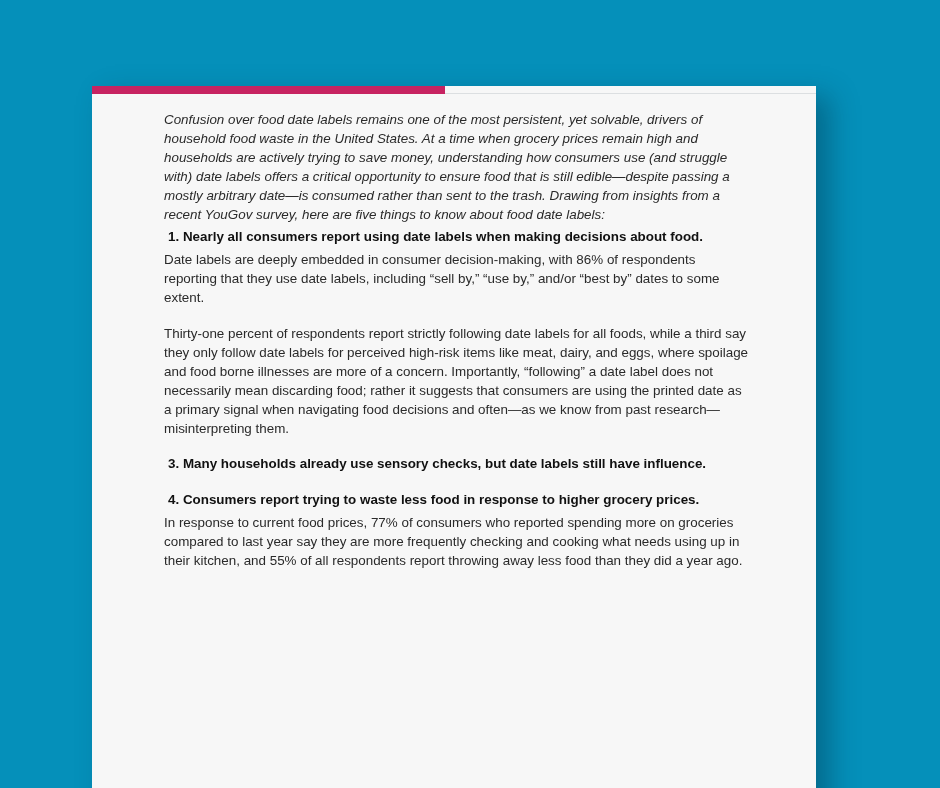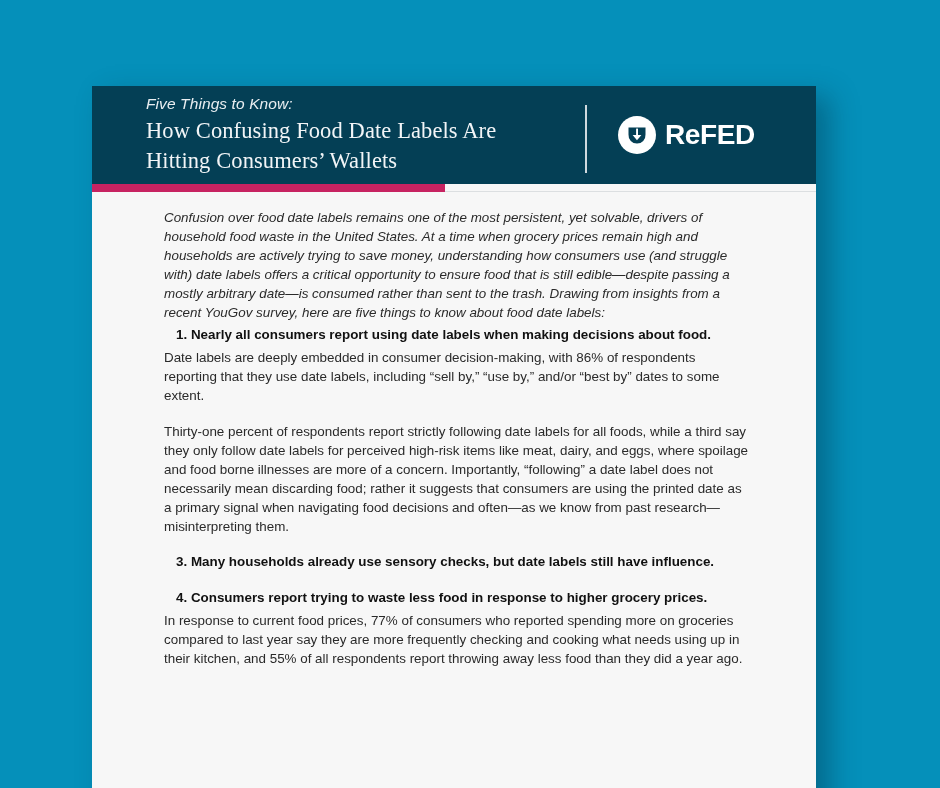--- a/index.html
+++ b/index.html
@@ -139,58 +139,37 @@
 
   .section {
     margin-bottom: 17px;
   }
   .section-heading {
     font-family: "Liberation Sans", sans-serif;
     font-weight: bold;
     font-size: 13.4px;
     line-height: 1.40;
     color: #111111;
-    margin: 0 0 3px 12px;
+    margin: 0 0 3px 4px;
   }
   .section-body {
     font-family: "Liberation Sans", sans-serif;
     font-size: 13.4px;
     line-height: 1.42;
     color: #2a2a2a;
     margin: 0;
   }
 </style>
 </head>
 <body>
 
 <div id="stage">
 
   <div id="page">
 
-    <div class="header-band">
-
-      <div class="header-left">
-        <div class="eyebrow">Five Things to Know:</div>
-        <div class="title-line">How Confusing Food Date Labels Are</div>
-        <div class="title-line">Hitting Consumers’ Wallets</div>
-      </div>
-
-      <div class="header-divider"></div>
-
-      <div class="brand">
-        <span class="brand-mark">
-          <svg width="30" height="30" viewBox="0 0 30 30" aria-hidden="true">
-            <path d="M6.5 7.5 H23.5 V14.5 A8.5 8.5 0 0 1 15 23.6 A8.5 8.5 0 0 1 6.5 14.5 Z" fill="#043f55"></path>
-            <rect x="14.1" y="8.6" width="1.9" height="9.1" fill="#ffffff"></rect>
-            <path d="M15 20.2 L10.6 14.9 H19.4 Z" fill="#ffffff"></path>
-          </svg>
-        </span>
-        <span class="brand-word">ReFED</span>
-      </div>
-    </div>
 
     <div class="accent-wrap">
       <div class="accent-bar"></div>
       <div class="accent-rest"></div>
     </div>
 
     <div class="body-area">
 
       <p class="intro">Confusion over food date labels remains one of the most persistent, yet solvable, drivers of household food waste in the United States. At a time when grocery prices remain high and households are actively trying to save money, understanding how consumers use (and struggle with) date labels offers a critical opportunity to ensure food that is still edible—despite passing a mostly arbitrary date—is consumed rather than sent to the trash. Drawing from insights from a recent YouGov survey, here are five things to know about food date labels:</p>
 

